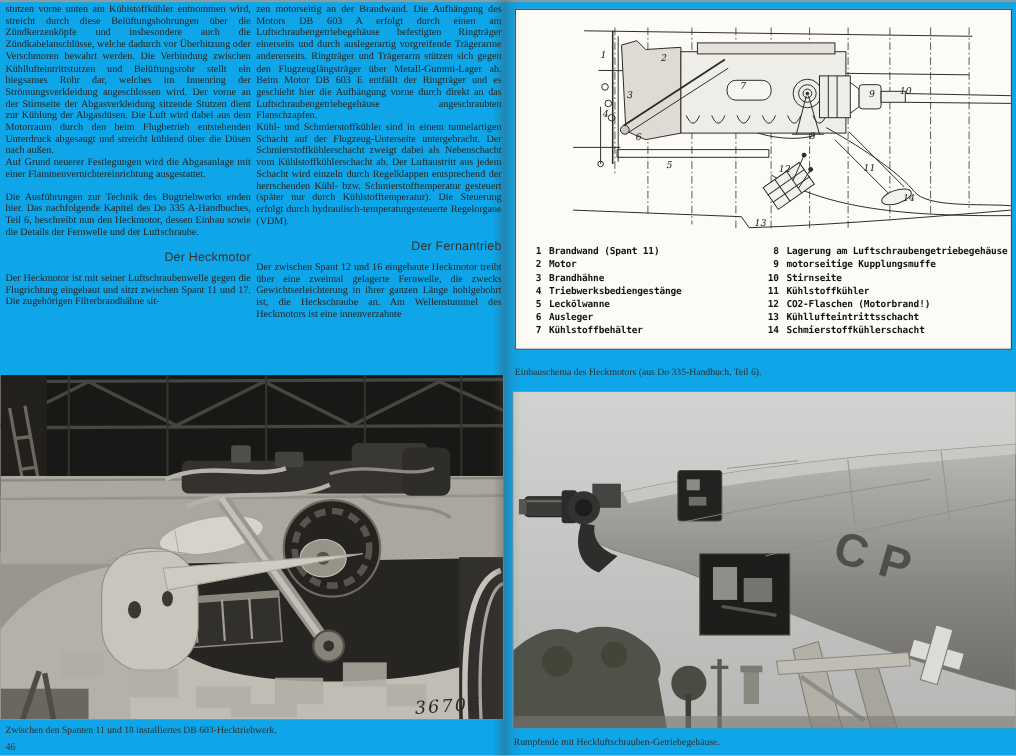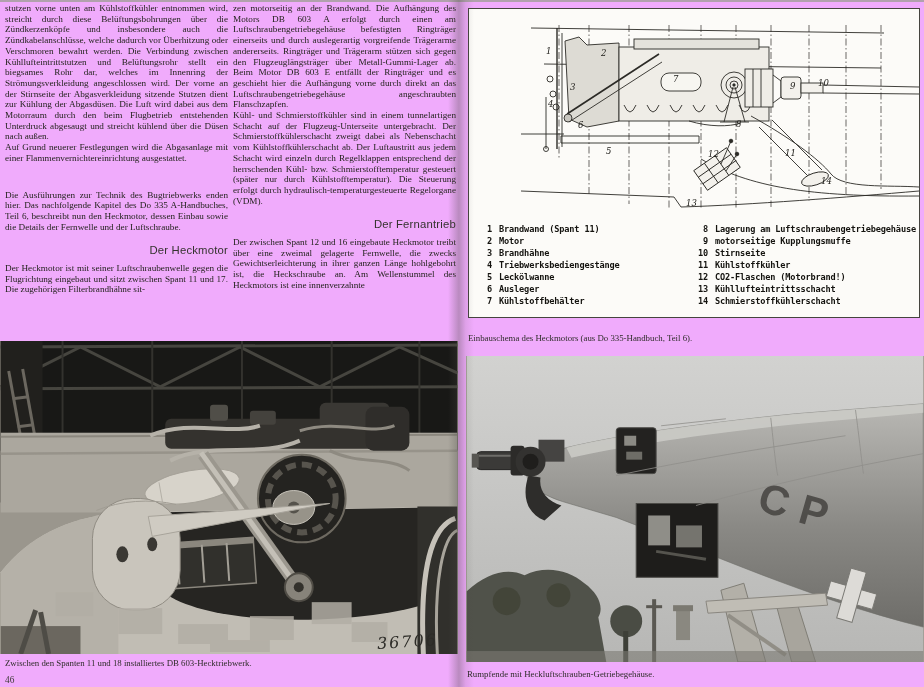--- a/index.html
+++ b/index.html
@@ -1,26 +1,26 @@
 <!DOCTYPE html>
 <html><head>
 <meta charset="utf-8">
 <style>
   html,body{margin:0;padding:0;background:#e8e6e1;}
-  .spread{position:relative;width:924px;height:687px;background:#f0abfc;overflow:hidden;
+  .spread{position:relative;width:924px;height:687px;background:#0ea5e9;overflow:hidden;
           font-family:"Liberation Serif",serif;color:#25241f;text-decoration:underline;}
   .scan-edge{position:absolute;left:0;top:0;width:924px;height:2px;background:#a19f99;opacity:.8;}
   .gutter{position:absolute;left:448px;top:0;width:26px;height:687px;
           background:linear-gradient(90deg,rgba(70,68,62,0) 0%,rgba(70,68,62,.32) 42%,rgba(70,68,62,.10) 68%,rgba(70,68,62,0) 100%);}
   
   .col{position:absolute;width:223px;font-size:9.2px;line-height:10.7px;text-align:justify;}
   #col1{left:5px;top:3px;}
   #col2{left:233px;top:3px;}
   .para{margin:0;}
-  .para + .para.gap{margin-top:26px;}
+  .para + .para.gap{margin-top:10px;}
   .subhead{font-family:"Liberation Sans",sans-serif;font-size:11.3px;font-weight:400;
            letter-spacing:.2px;margin:13px 0 7px 0;text-align:right;color:#34332e;}
   .caption{position:absolute;font-size:8.8px;line-height:10px;color:#2e2d29;}
   #cap-left-photo{left:5px;top:658px;width:440px;}
   #page-num{position:absolute;left:5px;top:675px;font-size:9.3px;color:#3a3934;text-align:center;}
   
   .photo{position:absolute;overflow:hidden;background:#9a968d;}
   #photo-left{left:0;top:341px;width:458px;height:313px;}
   #photo-right{left:466px;top:356px;width:458px;height:306px;}
   .photo svg{display:block;width:100%;height:100%;}

